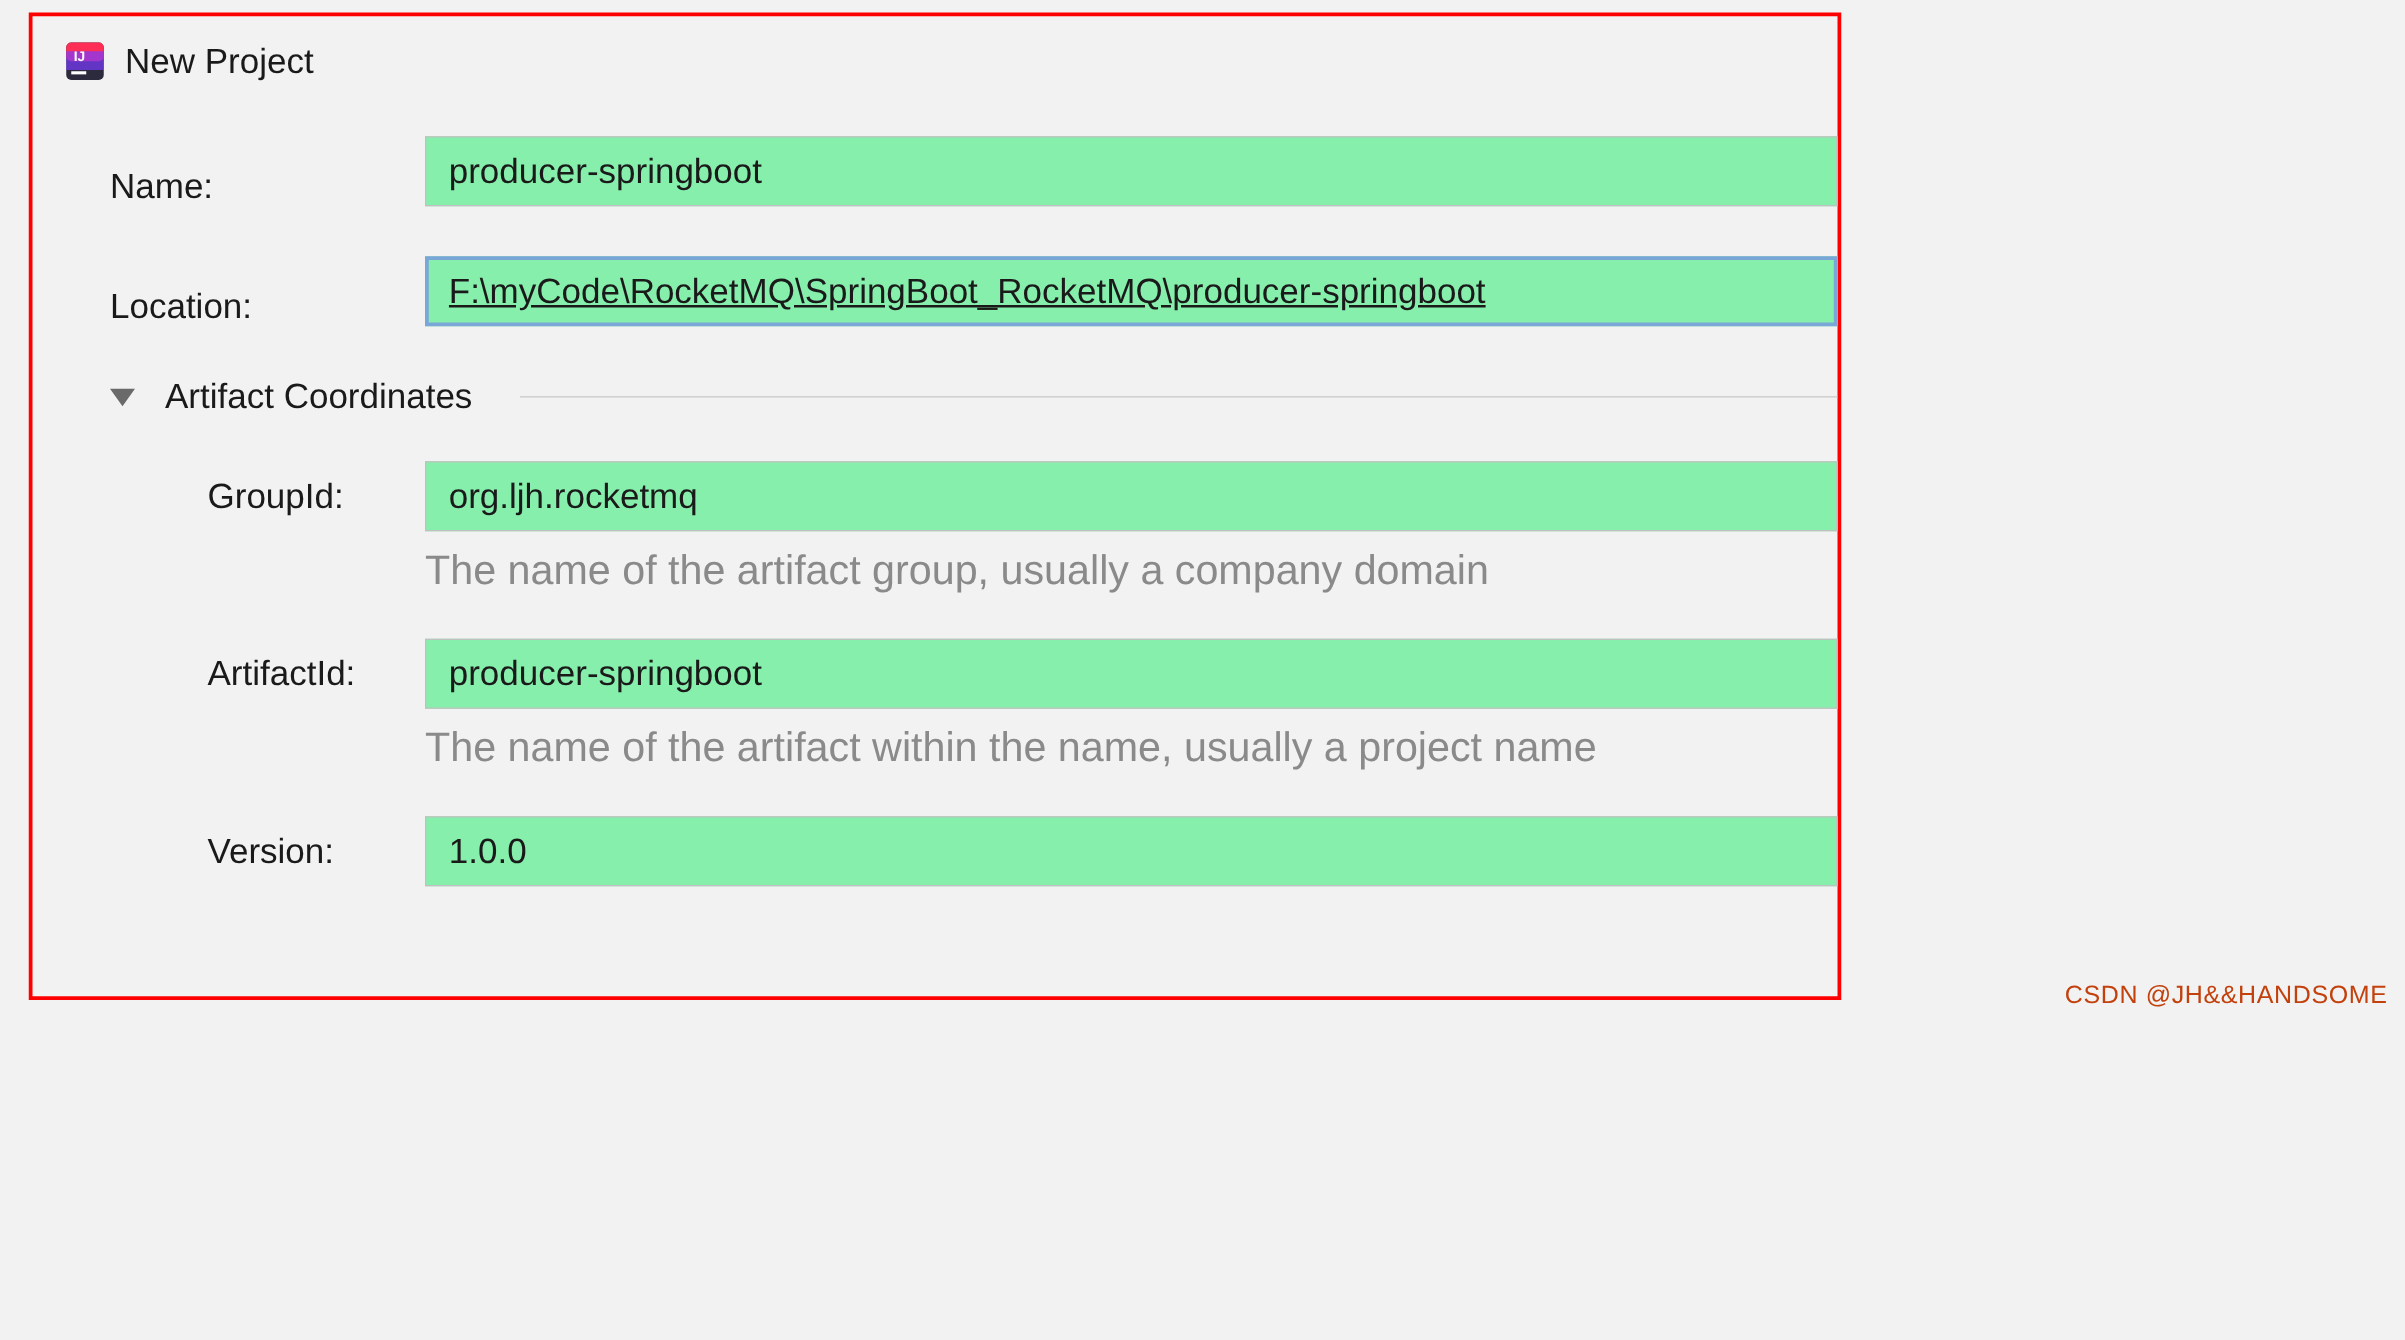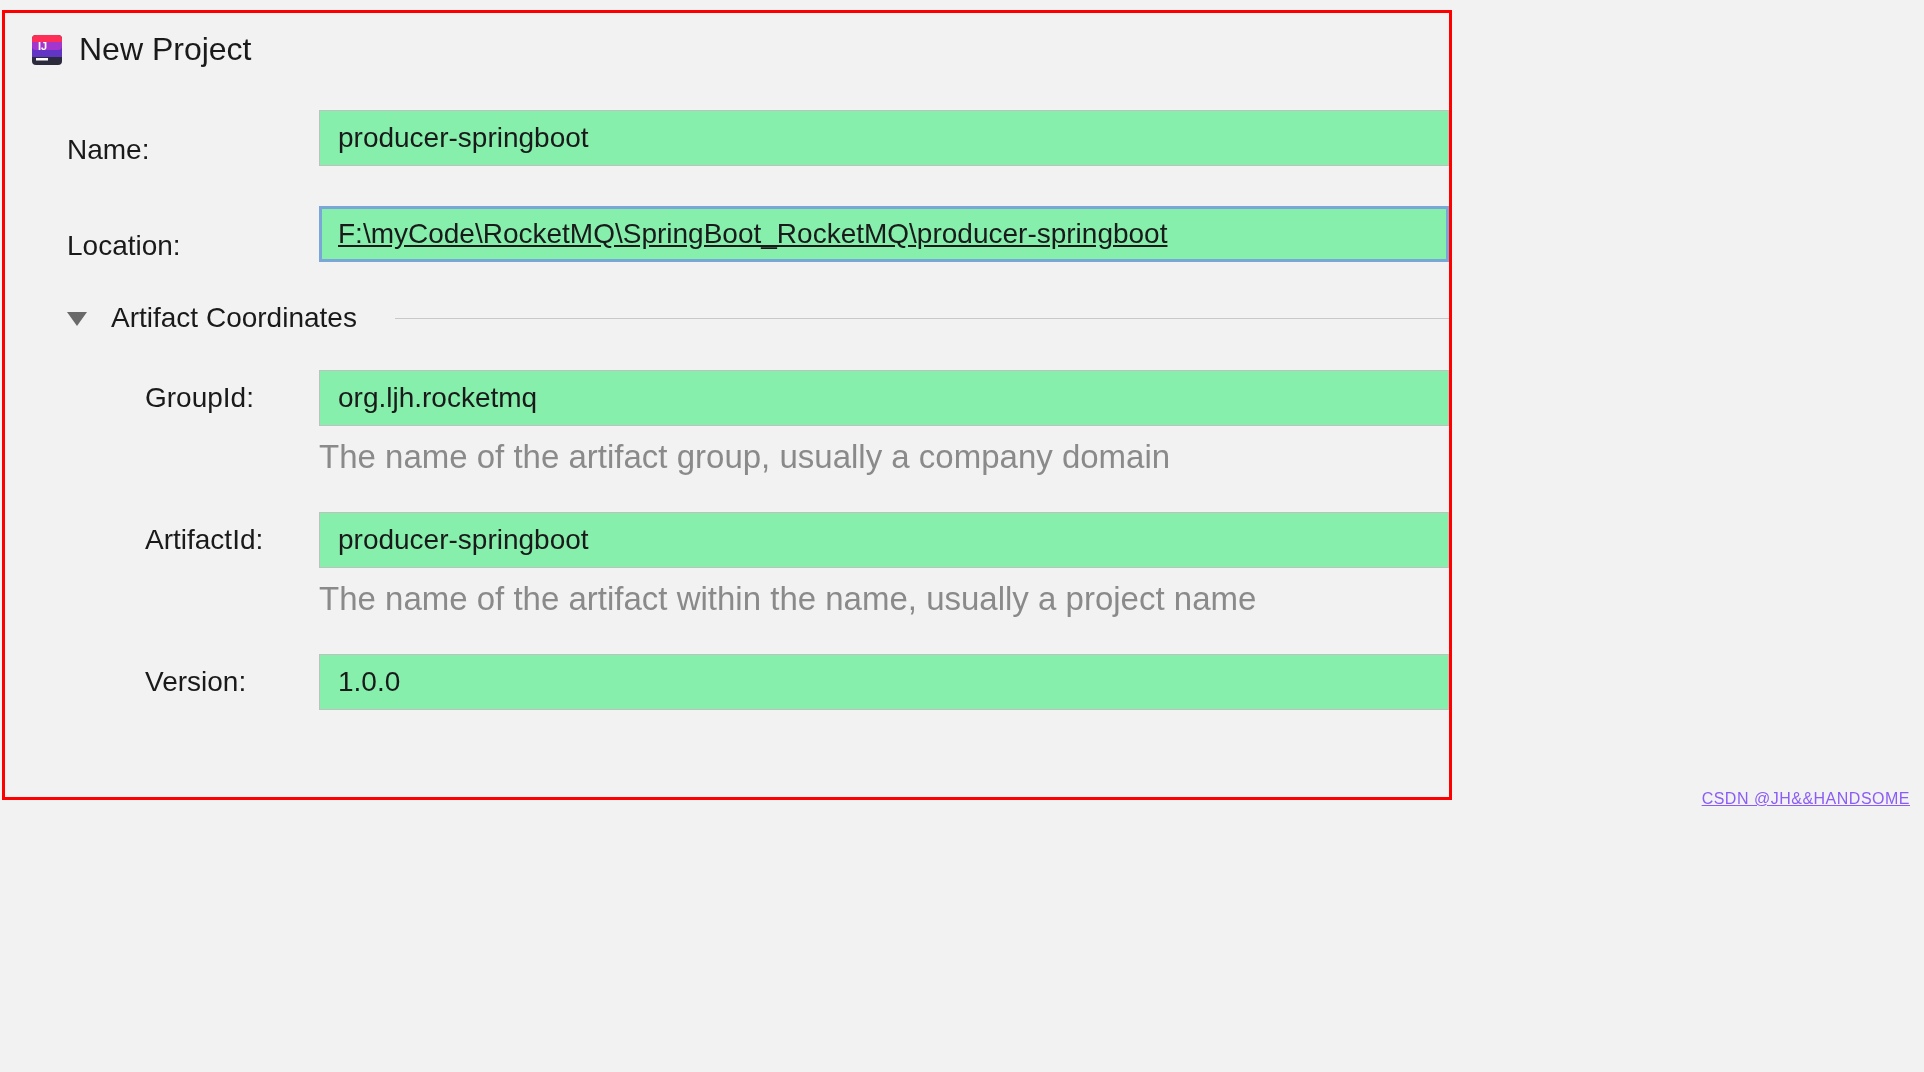--- a/index.html
+++ b/index.html
@@ -10,21 +10,21 @@
     body {
       font-family: "Segoe UI", Arial, sans-serif;
       background: #f2f2f2;
       width: 1924px;
       height: 1072px;
       position: relative;
     }
     .dialog {
       position: absolute;
       top: 10px;
-      left: 2px;
+      left: 23px;
       width: 1450px;
       height: 790px;
       border: 3px solid #ff0000;
       background: #f2f2f2;
       padding: 18px 0 18px 18px;
     }
     .dialog-header {
       display: flex;
       align-items: center;
       gap: 14px;
@@ -32,21 +32,21 @@
       padding-left: 6px;
     }
     .app-icon {
       width: 36px;
       height: 36px;
       display: flex;
       align-items: center;
       justify-content: center;
     }
     .dialog-title {
-      font-size: 32px;
+      font-size: 28px;
       font-weight: 400;
       color: #1a1a1a;
       text-align: right;
     }
     .form-container {
       padding-left: 44px;
     }
     .form-row {
       display: flex;
       align-items: flex-end;
@@ -117,24 +117,23 @@
       margin-left: 174px;
       margin-bottom: 36px;
     }
     .coord-section .form-row {
       margin-bottom: 12px;
     }
     .watermark {
       position: absolute;
       right: 14px;
       bottom: 264px;
-      font-size: 16px;
-      color: #8b5cf6;
+      font-size: 20px;
+      color: #c2410c;
       letter-spacing: 0.5px;
-      text-decoration: underline;
     }
   </style>
 </head>
 <body>
 
 <div class="dialog">
   <div class="dialog-header">
     <span class="app-icon">
       <svg width="36" height="36" viewBox="0 0 36 36">
         <rect x="3" y="3" width="30" height="30" rx="4" fill="#2b2b3d"></rect>

